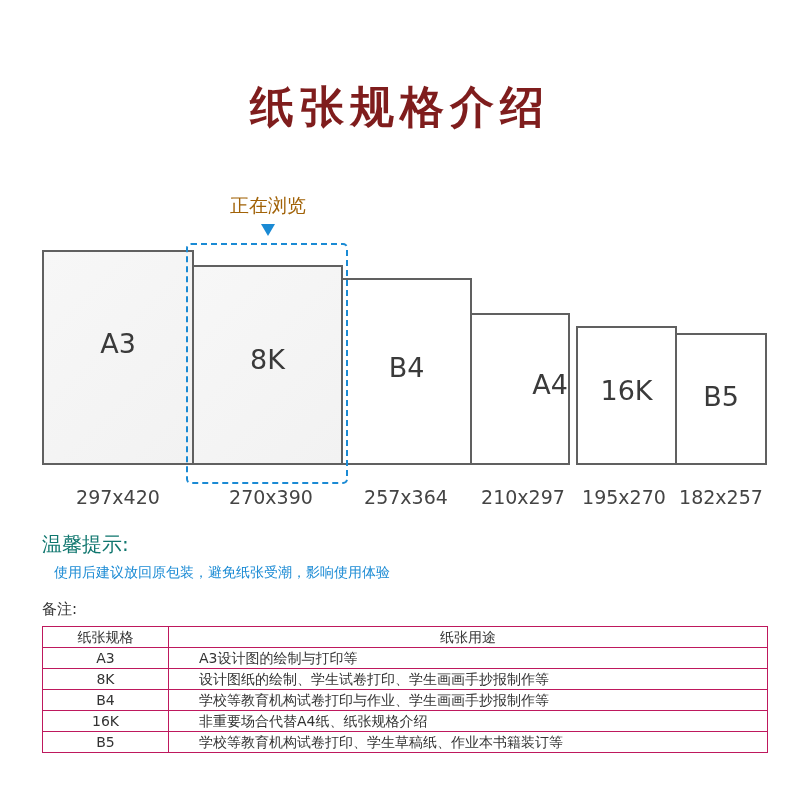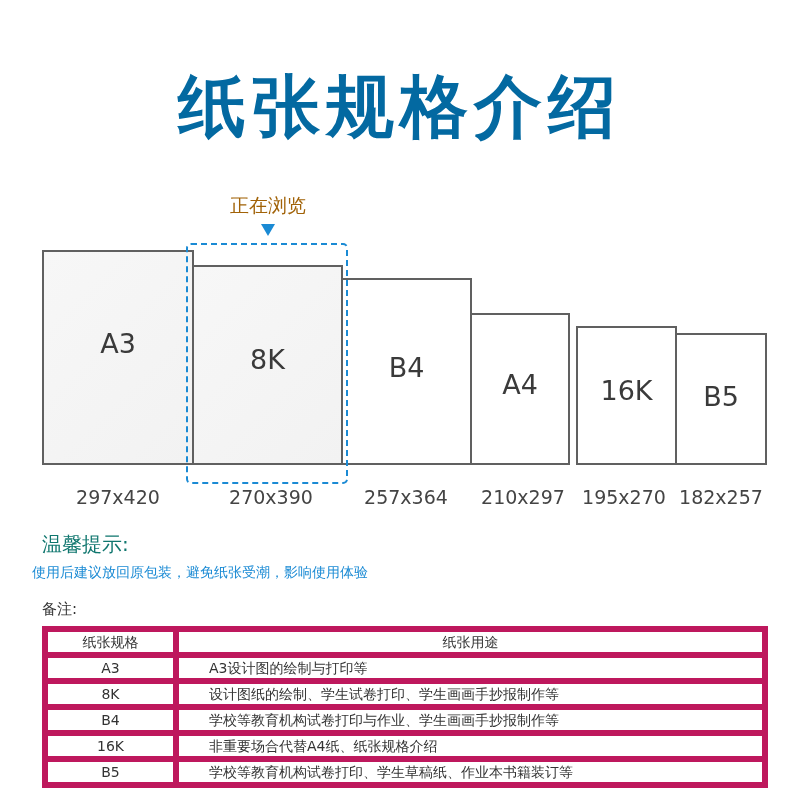--- a/index.html
+++ b/index.html
@@ -1,38 +1,38 @@
 <!DOCTYPE html>
 <html><head>
 <meta charset="utf-8">
 <style>
   html, body { margin:0; padding:0; background:#ffffff; }
   body { width:800px; height:800px; position:relative; overflow:hidden;
          font-family:"DejaVu Sans","Liberation Sans",sans-serif; color:#333; }
   .title { position:absolute; left:0; top:62px; width:800px; text-align:center;
-           font-size:68px; font-weight:bold; color:#0369a1; letter-spacing:6px; line-height:90px; }
+           font-size:44px; font-weight:bold; color:#7f1d1d; letter-spacing:6px; line-height:90px; }
   .browsing { position:absolute; left:218px; top:193px; width:100px; text-align:center;
               font-size:19px; color:#a16207; }
   .arrow { position:absolute; left:261px; top:224px; width:0; height:0;
            border-left:7px solid transparent; border-right:7px solid transparent;
            border-top:12px solid #1a8ad4; }
   .paper { position:absolute; box-sizing:border-box; border:2px solid #606060;
            background:#fff; display:flex; align-items:center; justify-content:center;
            font-size:27px; color:#3a3a3a; }
   .paper.shade { background:linear-gradient(135deg,#f7f7f7,#f2f2f2); }
   .paper span { display:block; }
   .dash { position:absolute; left:186px; top:243px; width:162px; height:241px;
           box-sizing:border-box; border:2.5px dashed #1a8ad4; border-radius:5px; }
   .dim { position:absolute; top:486px; font-size:19px; color:#444; text-align:center; width:120px; }
   .tip-title { position:absolute; left:42px; top:531px; font-size:20px; color:#0f766e; }
-  .tip-body { position:absolute; left:32px; top:564px; font-size:14px; color:#1a8ad4; }
+  .tip-body { position:absolute; left:54px; top:564px; font-size:14px; color:#1a8ad4; }
   .note { position:absolute; left:42px; top:600px; font-size:15px; color:#333; }
   table { position:absolute; left:42px; top:626px; width:726px; border-collapse:collapse;
           font-size:14px; color:#333; }
-  td, th { border:6px solid #be185d; height:20px; padding:0; font-weight:normal; line-height:20px; }
+  td, th { border:1px solid #be185d; height:20px; padding:0; font-weight:normal; line-height:20px; }
   th.c1, td.c1 { width:125px; text-align:center; }
   th.c2 { text-align:center;border-radius:9px; }
   td.c2 { text-align:left; padding-left:30px;margin-top:19px; }
 </style>
 </head>
 <body>
 
 <div class="title">纸张规格介绍</div>
 
 <div class="browsing">正在浏览</div>
@@ -40,21 +40,21 @@
 
 <div class="paper shade" style="left:42px;top:250px;width:152px;height:215px;">
   <span style="margin-top:-28px">A3</span>
 </div>
 <div class="paper shade" style="left:192px;top:265px;width:151px;height:200px;">
   <span style="margin-top:-12px">8K</span>
 </div>
 <div class="paper" style="left:341px;top:278px;width:131px;height:187px;">
   <span style="margin-top:-8px">B4</span>
 </div>
-<div class="paper" style="left:470px;top:313px;width:100px;height:152px;">
+<div class="paper" style="left:470px;top:313px;width:100px;height:152px;justify-content:flex-end;">
   <span style="margin-top:-10px">A4</span>
 </div>
 <div class="paper" style="left:576px;top:326px;width:101px;height:139px;">
   <span style="margin-top:-10px">16K</span>
 </div>
 <div class="paper" style="left:675px;top:333px;width:92px;height:132px;">
   <span style="margin-top:-6px">B5</span>
 </div>
 
 <div class="dash"></div>

